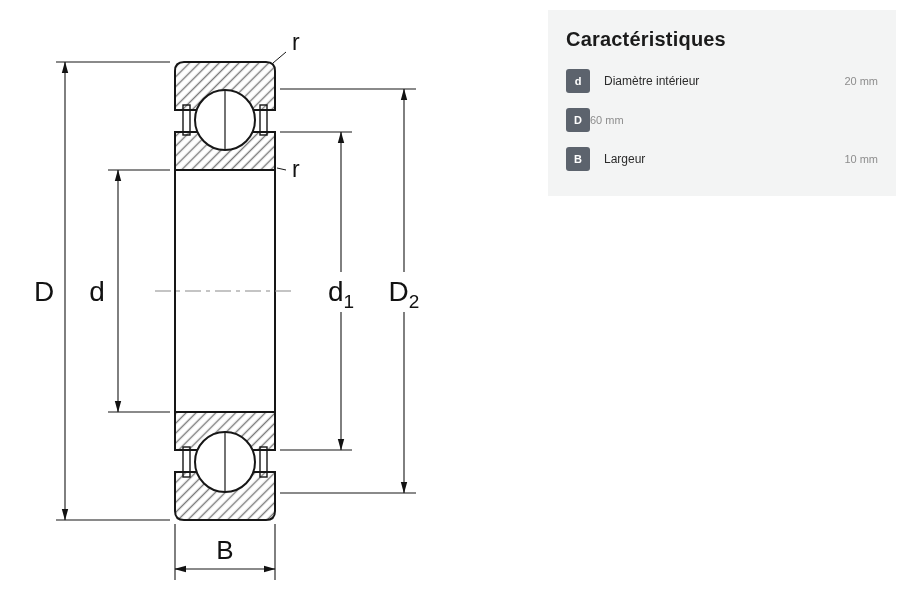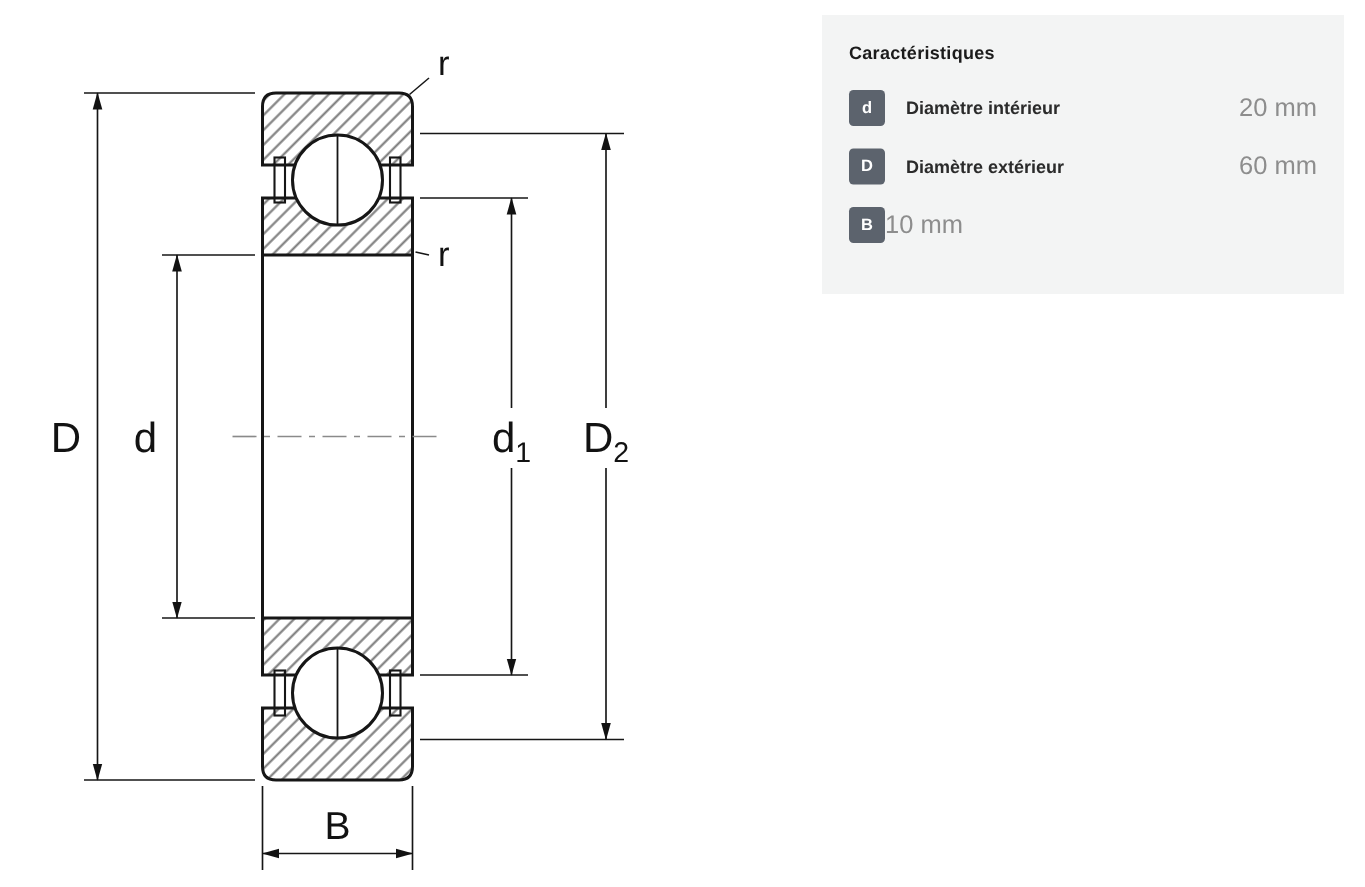--- a/index.html
+++ b/index.html
@@ -15,32 +15,32 @@
 
   .panel {
     position: absolute; left: 548px; top: 10px;
     width: 348px; min-height: 186px;
     background: #f3f4f4;
     padding: 18px 18px 4px 18px;
     box-sizing: border-box;
   }
   .panel h2 {
     margin: 0 0 18px 0;
-    font-size: 12px; font-weight: 700; color: #1b1b1b;
+    font-size: 20px; font-weight: 700; color: #1b1b1b;
     letter-spacing: 0.2px;
   }
   .spec-row { display: flex; align-items: center; margin-bottom: 15px; }
   .badge {
     width: 24px; height: 24px; border-radius: 3px;
     color: #fff; font-size: 11px; font-weight: 700;
     display: flex; align-items: center; justify-content: center;
     flex: 0 0 24px;
   }
-  .spec-label { font-size: 12px; font-weight: 700; color: #2b2b2b; margin-left: 14px; flex: 1; }
-  .spec-value { font-size: 17px; color: #8d8d8d; white-space: nowrap; }
+  .spec-label { font-size: 12px; font-weight: 400; color: #2b2b2b; margin-left: 14px; flex: 1; }
+  .spec-value { font-size: 11px; color: #8d8d8d; white-space: nowrap; }
 </style>
 </head>
 <body>
 
 <div class="stage">
 
   <div class="diagram-wrap">
     <svg width="520" height="591" viewBox="0 0 520 591">
       <defs>
         <pattern id="hatch" width="7" height="7" patternUnits="userSpaceOnUse" patternTransform="rotate(45)">
@@ -128,23 +128,23 @@
     <h2>Caractéristiques</h2>
 
     <div class="spec-row">
       <span class="badge" style="background: rgb(92, 99, 109);">d</span>
       <span class="spec-label">Diamètre intérieur</span>
       <span class="spec-value">20 mm</span>
     </div>
 
     <div class="spec-row">
       <span class="badge" style="background: rgb(92, 99, 109);">D</span>
-      <span class="spec-label">Diamètre extérieur</span>
       <span class="spec-value">60 mm</span>
     </div>
 
     <div class="spec-row">
       <span class="badge" style="background: rgb(92, 99, 109);">B</span>
+      <span class="spec-label">Largeur</span>
       <span class="spec-value">10 mm</span>
     </div>
   </aside>
 
 </div>
 
 </body></html>

